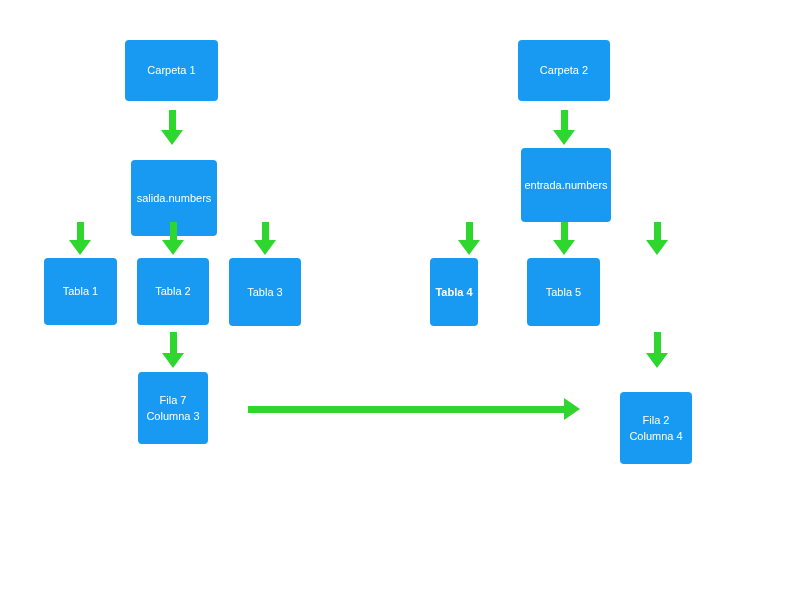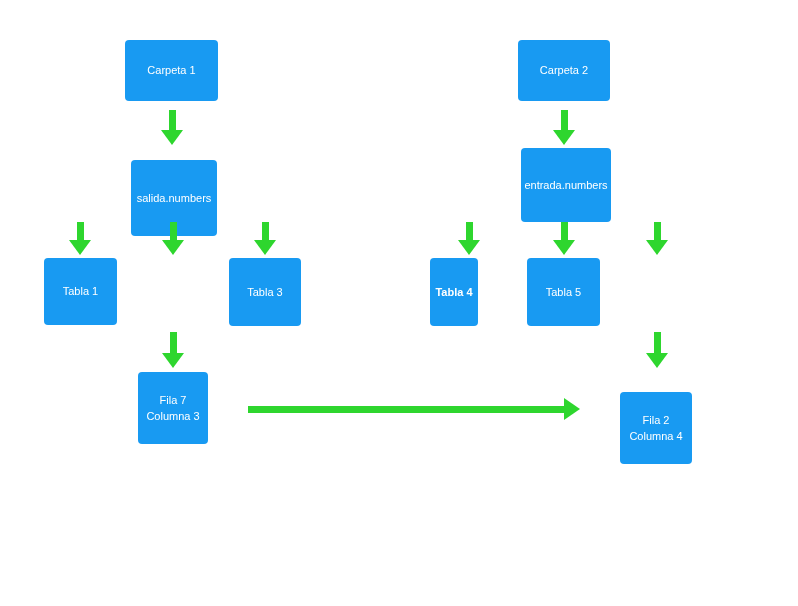--- a/index.html
+++ b/index.html
@@ -89,20 +89,21 @@
 <body>
 
 <div class="canvas">
 
   <div class="node" style="left:125px; top:40px;  width:93px; height:61px;">Carpeta 1</div>
 
   <div class="node" style="left:131px; top:148px; width:86px; height:76px;margin-top:12px;">salida.numbers</div>
 
   <div class="node" style="left:44px;  top:258px; width:73px; height:67px;">Tabla 1</div>
 
+  <div class="node" style="left:137px; top:258px; width:72px; height:67px;">Tabla 2</div>
 
   <div class="node" style="left:229px; top:258px; width:72px; height:68px;">Tabla 3</div>
 
   <div class="node" style="left:138px; top:372px; width:70px; height:72px;">Fila 7
 Columna 3</div>
 
   <div class="node" style="left:518px; top:40px;  width:92px; height:61px;">Carpeta 2</div>
 
   <div class="node" style="left:521px; top:148px; width:90px; height:74px;">entrada.numbers</div>
 

